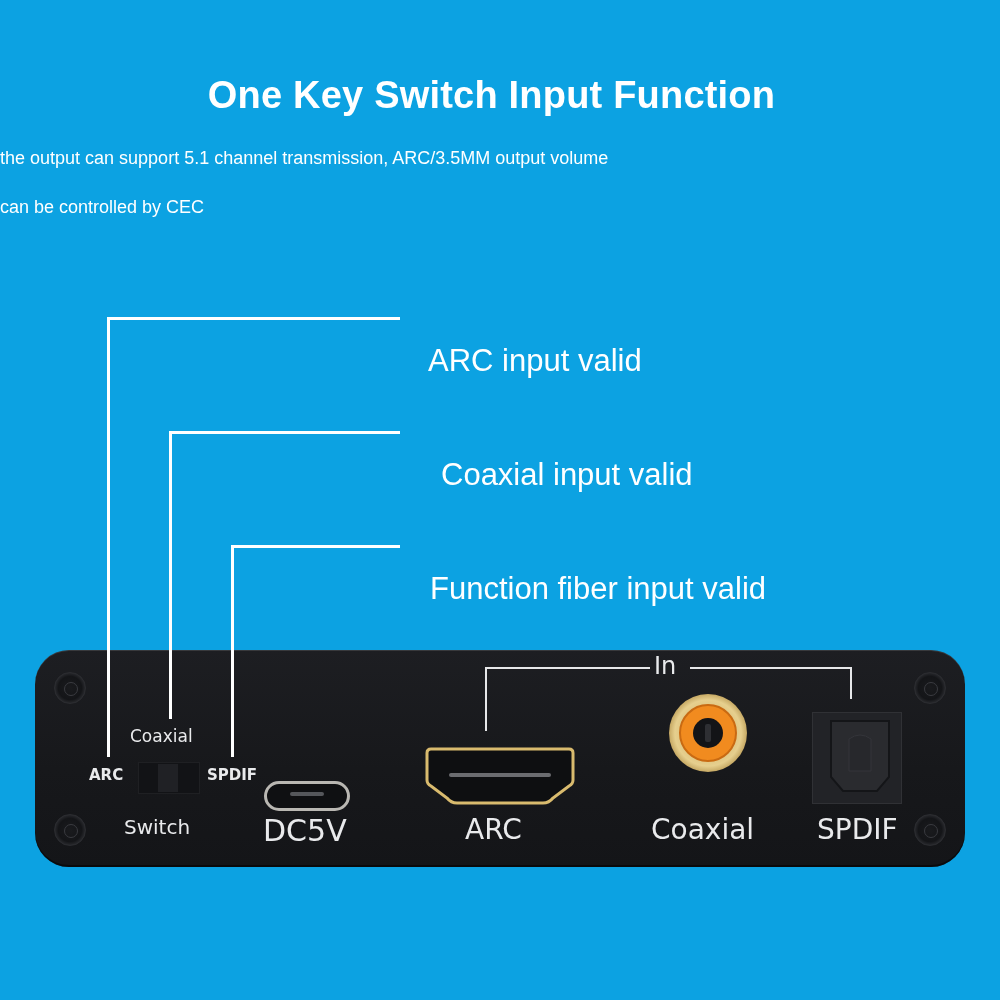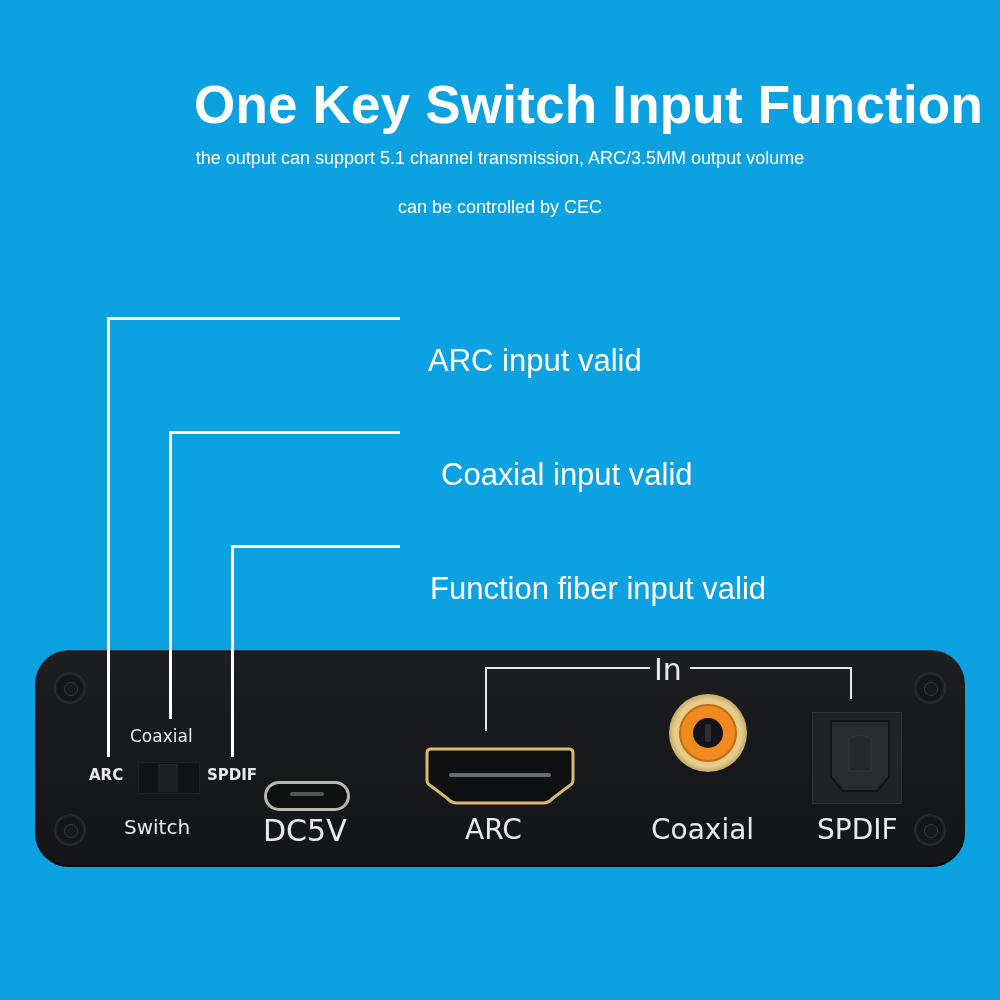--- a/index.html
+++ b/index.html
@@ -7,27 +7,26 @@
   body {
     background: #0ca2e2;
     position: relative;
     font-family: "Liberation Sans", "DejaVu Sans", sans-serif;
     color: #ffffff;
   }
   .abs { position: absolute; }
 
   .title {
     left: 0; width: 983px; top: 74px;
-    text-align: right;
-    font-size: 53px; font-weight: bold;
+    text-align: center;
+    font-size: 38px; font-weight: bold;
     letter-spacing: 0.2px;
   }
   .subtitle {
     left: 0; width: 1000px;
-    text-align: center;
     font-size: 18px;
   }
   .sub1 { top: 148px; }
   .sub2 { top: 197px; }
 
   .callout {
     font-size: 31px;
     white-space: nowrap;
     margin-top: 44px;
   }
@@ -130,21 +129,21 @@
 <div class="abs switch-body"></div>
 <div class="abs switch-knob"></div>
 <div class="abs plabel" style="left:124px; top:815px; font-size:20px;">Switch</div>
 
 <div class="abs usb"></div>
 <div class="abs usb-inner"></div>
 <div class="abs plabel" style="left:263px; top:813px; font-size:30px;">DC5V</div>
 
 <div class="abs line" style="left:485px; top:667px; width:2px; height:64px; background:#e6e7e9;"></div>
 <div class="abs line" style="left:485px; top:667px; width:165px; height:2px; background:#e6e7e9;"></div>
-<div class="abs plabel" style="left:654px; top:652px; font-size:30px;">In</div>
+<div class="abs plabel" style="left:654px; top:652px; font-size:24px;">In</div>
 <div class="abs line" style="left:690px; top:667px; width:162px; height:2px; background:#e6e7e9;"></div>
 <div class="abs line" style="left:850px; top:667px; width:2px; height:32px; background:#e6e7e9;"></div>
 
 <svg class="abs hdmi" viewBox="0 0 150 60">
   <path d="M6 3 H144 Q148 3 148 7 V34 Q148 38 144 40 L128 52 Q124 57 118 57 H32 Q26 57 22 52 L6 40 Q2 38 2 34 V7 Q2 3 6 3 Z" fill="#0e0f11" stroke="#d9bb6e" stroke-width="3"></path>
   <rect x="24" y="27" width="102" height="4" rx="2" fill="#6b6c70"></rect>
 </svg>
 <div class="abs plabel" style="left:465px; top:813px; font-size:28px;">ARC</div>
 
 <div class="abs rca-outer"></div>

